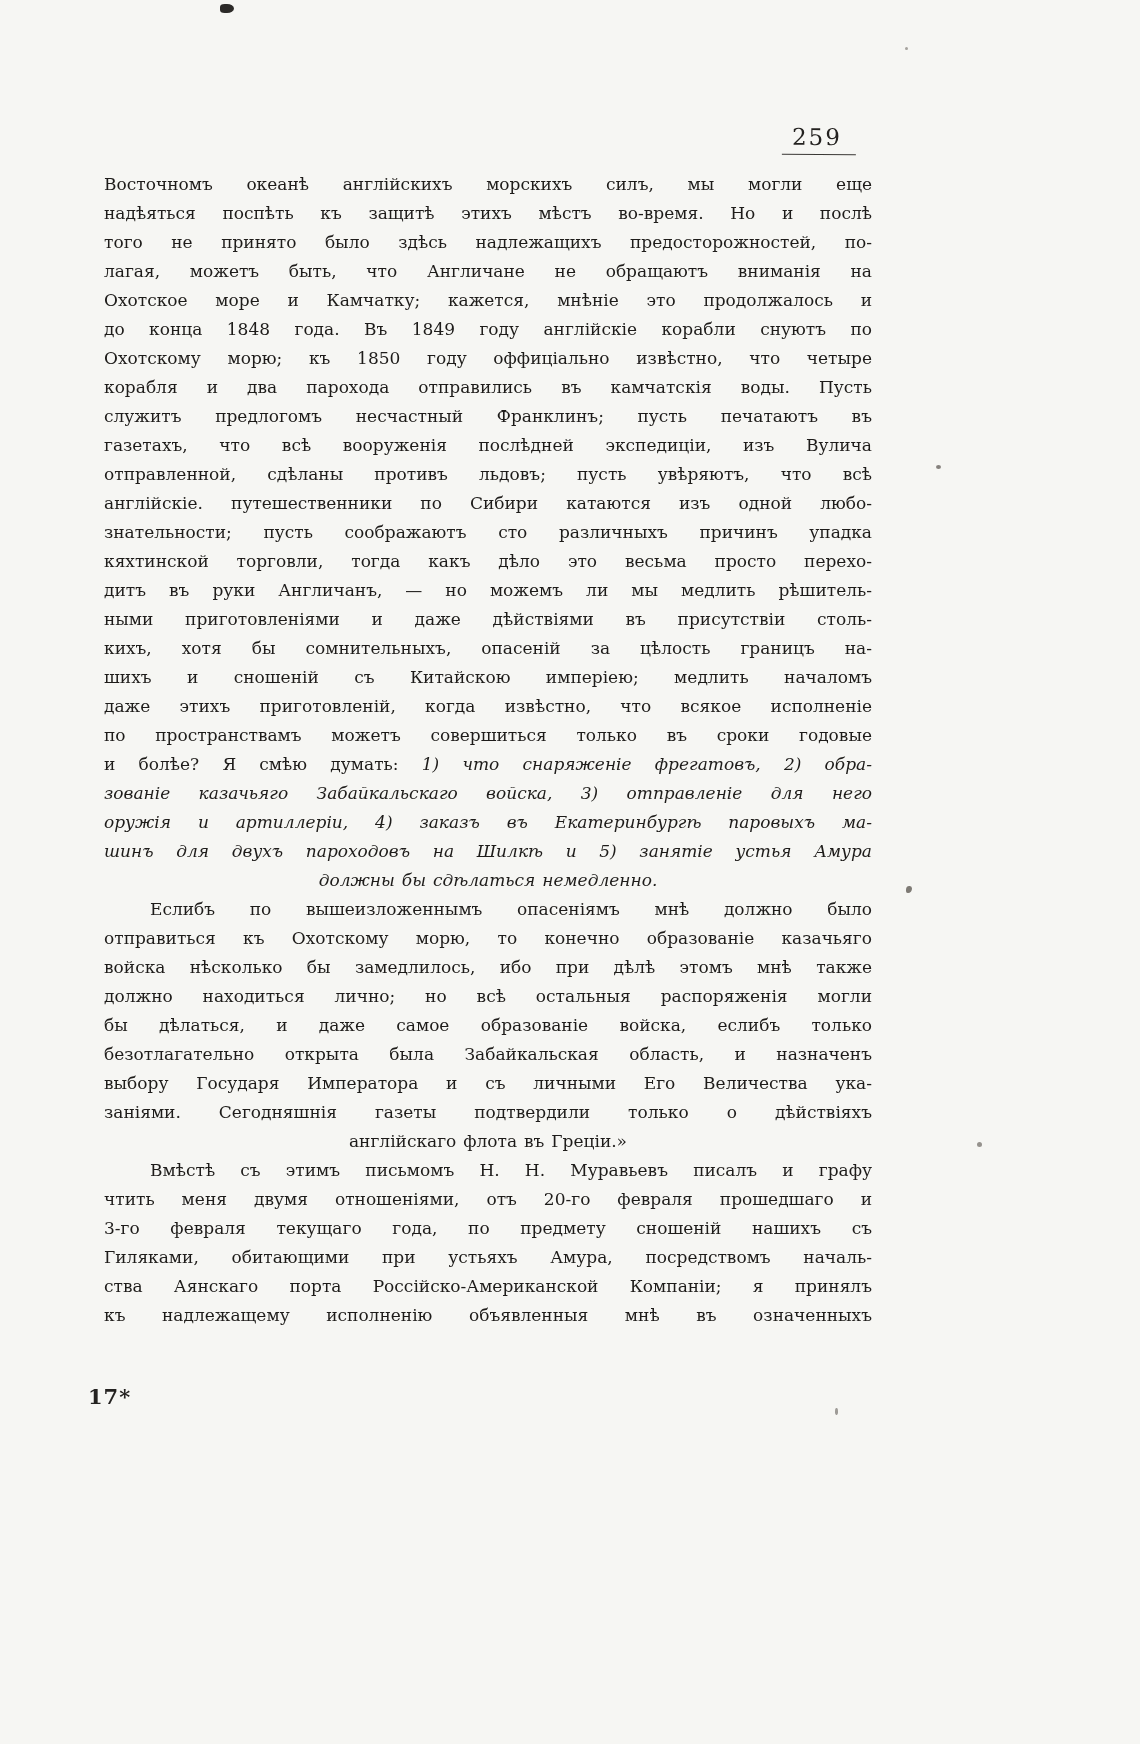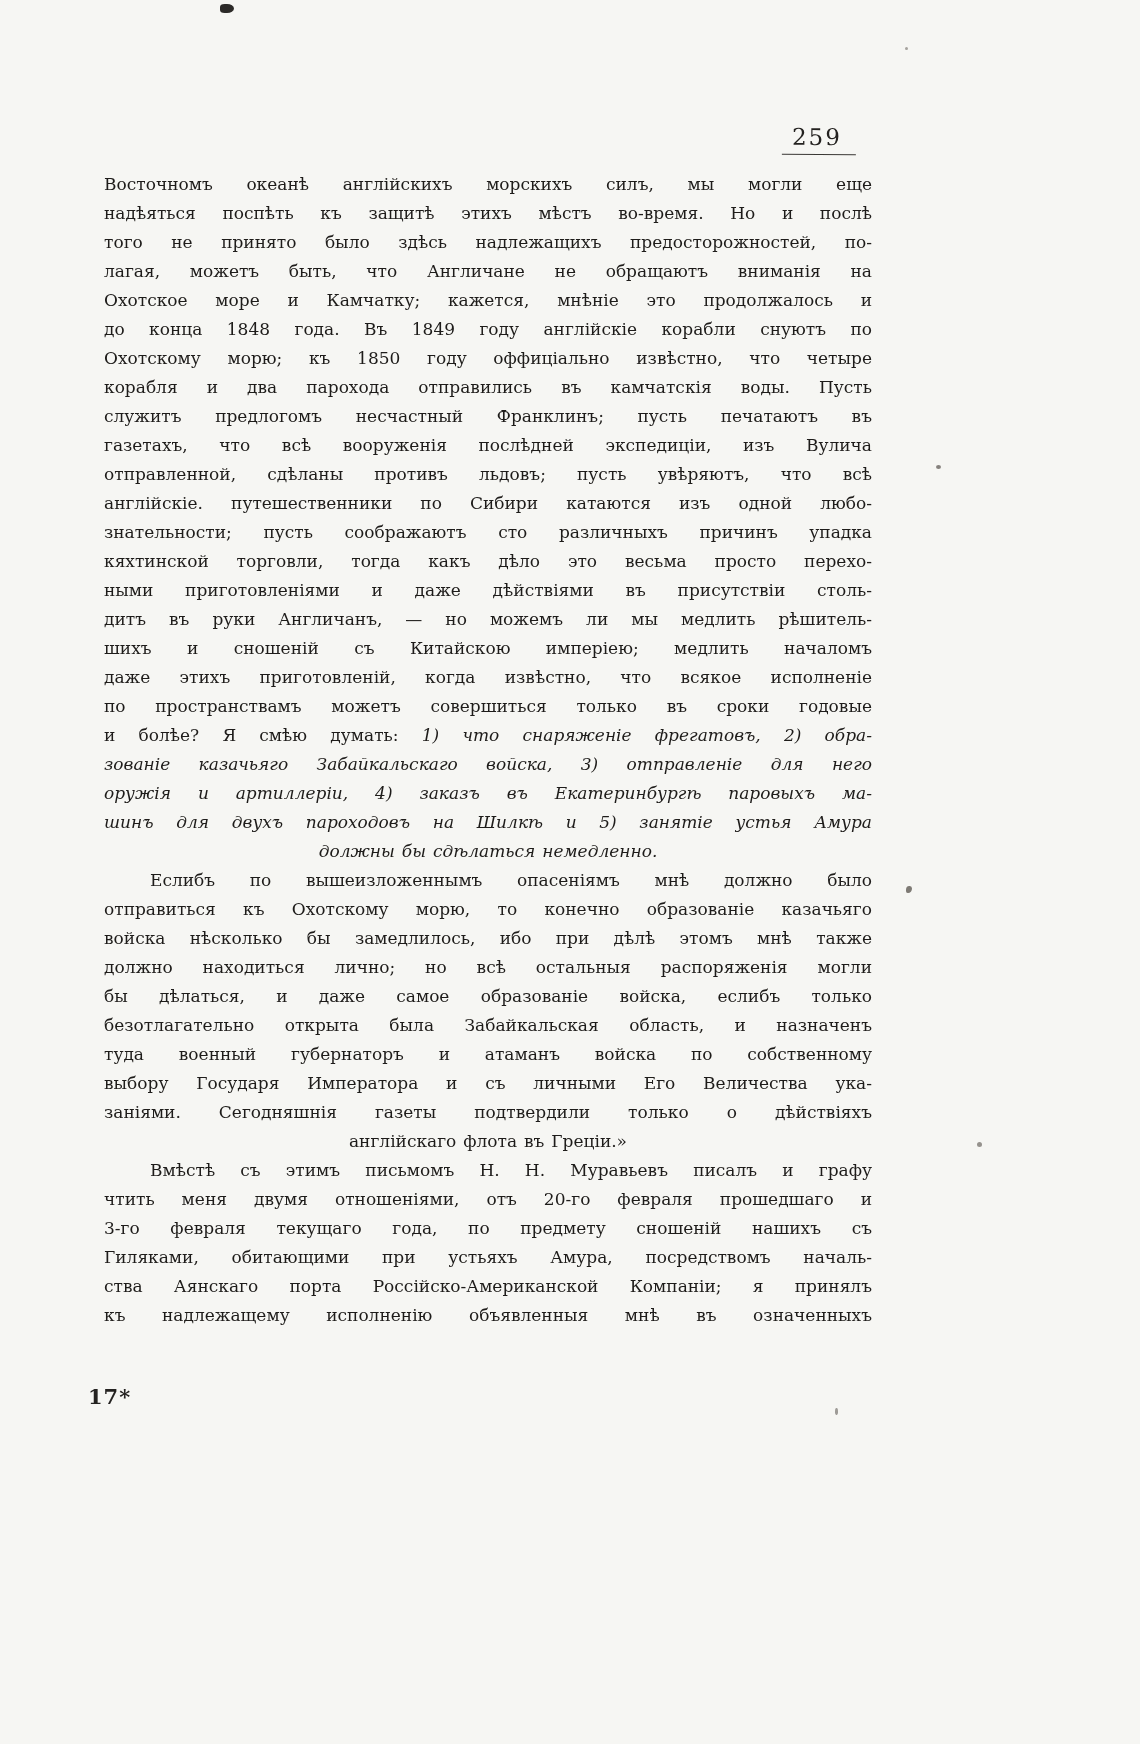--- a/index.html
+++ b/index.html
@@ -67,37 +67,37 @@
       <div class="line"><span>Охотское море и Камчатку; кажется, мнѣніе это продолжалось и</span></div>
       <div class="line"><span>до конца 1848 года. Въ 1849 году англійскіе корабли снуютъ по</span></div>
       <div class="line"><span>Охотскому морю; къ 1850 году оффиціально извѣстно, что четыре</span></div>
       <div class="line"><span>корабля и два парохода отправились въ камчатскія воды. Пусть</span></div>
       <div class="line"><span>служитъ предлогомъ несчастный Франклинъ; пусть печатаютъ въ</span></div>
       <div class="line"><span>газетахъ, что всѣ вооруженія послѣдней экспедиціи, изъ Вулича</span></div>
       <div class="line"><span>отправленной, сдѣланы противъ льдовъ; пусть увѣряютъ, что всѣ</span></div>
       <div class="line"><span>англійскіе. путешественники по Сибири катаются изъ одной любо-</span></div>
       <div class="line"><span>знательности; пусть соображаютъ сто различныхъ причинъ упадка</span></div>
       <div class="line"><span>кяхтинской торговли, тогда какъ дѣло это весьма просто перехо-</span></div>
+      <div class="line"><span>дитъ въ руки Англичанъ, — но можемъ ли мы медлить рѣшитель-</span></div>
       <div class="line"><span>ными приготовленіями и даже дѣйствіями въ присутствіи столь-</span></div>
-      <div class="line"><span>дитъ въ руки Англичанъ, — но можемъ ли мы медлить рѣшитель-</span></div>
+      <div class="line"><span>кихъ, хотя бы сомнительныхъ, опасеній за цѣлость границъ на-</span></div>
       <div class="line"><span>шихъ и сношеній съ Китайскою имперіею; медлить началомъ</span></div>
       <div class="line"><span>даже этихъ приготовленій, когда извѣстно, что всякое исполненіе</span></div>
       <div class="line"><span>по пространствамъ можетъ совершиться только въ сроки годовые</span></div>
       <div class="line"><span>и болѣе? Я смѣю думать: </span><span class="it">1) что снаряженіе фрегатовъ, 2) обра-</span></div>
       <div class="line"><span class="it">зованіе казачьяго Забайкальскаго войска, 3) отправленіе для него</span></div>
       <div class="line"><span class="it">оружія и артиллеріи, 4) заказъ въ Екатеринбургѣ паровыхъ ма-</span></div>
       <div class="line"><span class="it">шинъ для двухъ пароходовъ на Шилкѣ и 5) занятіе устья Амура</span></div>
       <div class="line last"><span class="it">должны бы сдѣлаться немедленно.</span></div>
       <div class="line ind"><span>Еслибъ по вышеизложеннымъ опасеніямъ мнѣ должно было</span></div>
       <div class="line"><span>отправиться къ Охотскому морю, то конечно образованіе казачьяго</span></div>
       <div class="line"><span>войска нѣсколько бы замедлилось, ибо при дѣлѣ этомъ мнѣ также</span></div>
       <div class="line"><span>должно находиться лично; но всѣ остальныя распоряженія могли</span></div>
       <div class="line"><span>бы дѣлаться, и даже самое образованіе войска, еслибъ только</span></div>
       <div class="line"><span>безотлагательно открыта была Забайкальская область, и назначенъ</span></div>
-      <div class="line"><span>туда военный губернаторъ и атаманъ войска по собственному</span></div>
       <div class="line"><span>выбору Государя Императора и съ личными Его Величества ука-</span></div>
       <div class="line"><span>заніями. Сегодняшнія газеты подтвердили только о дѣйствіяхъ</span></div>
       <div class="line last"><span>англійскаго флота въ Греціи.»</span></div>
       <div class="line ind"><span>Вмѣстѣ съ этимъ письмомъ Н. Н. Муравьевъ писалъ и графу</span></div>
       <div class="line"><span>чтить меня двумя отношеніями, отъ 20-го февраля прошедшаго и</span></div>
       <div class="line"><span>3-го февраля текущаго года, по предмету сношеній нашихъ съ</span></div>
       <div class="line"><span>Гиляками, обитающими при устьяхъ Амура, посредствомъ началь-</span></div>
       <div class="line"><span>ства Аянскаго порта Россійско-Американской Компаніи; я принялъ</span></div>
       <div class="line"><span>къ надлежащему исполненію объявленныя мнѣ въ означенныхъ</span></div>
     </div>

